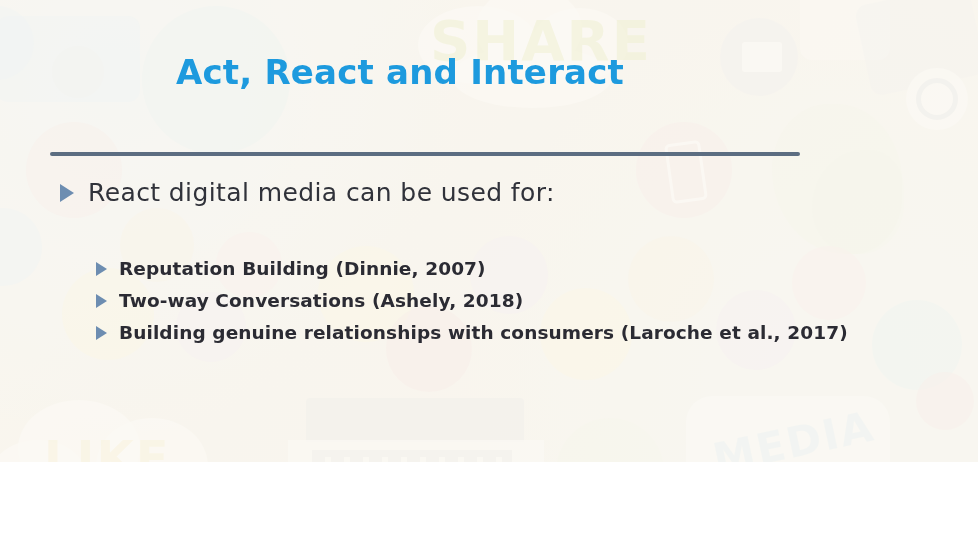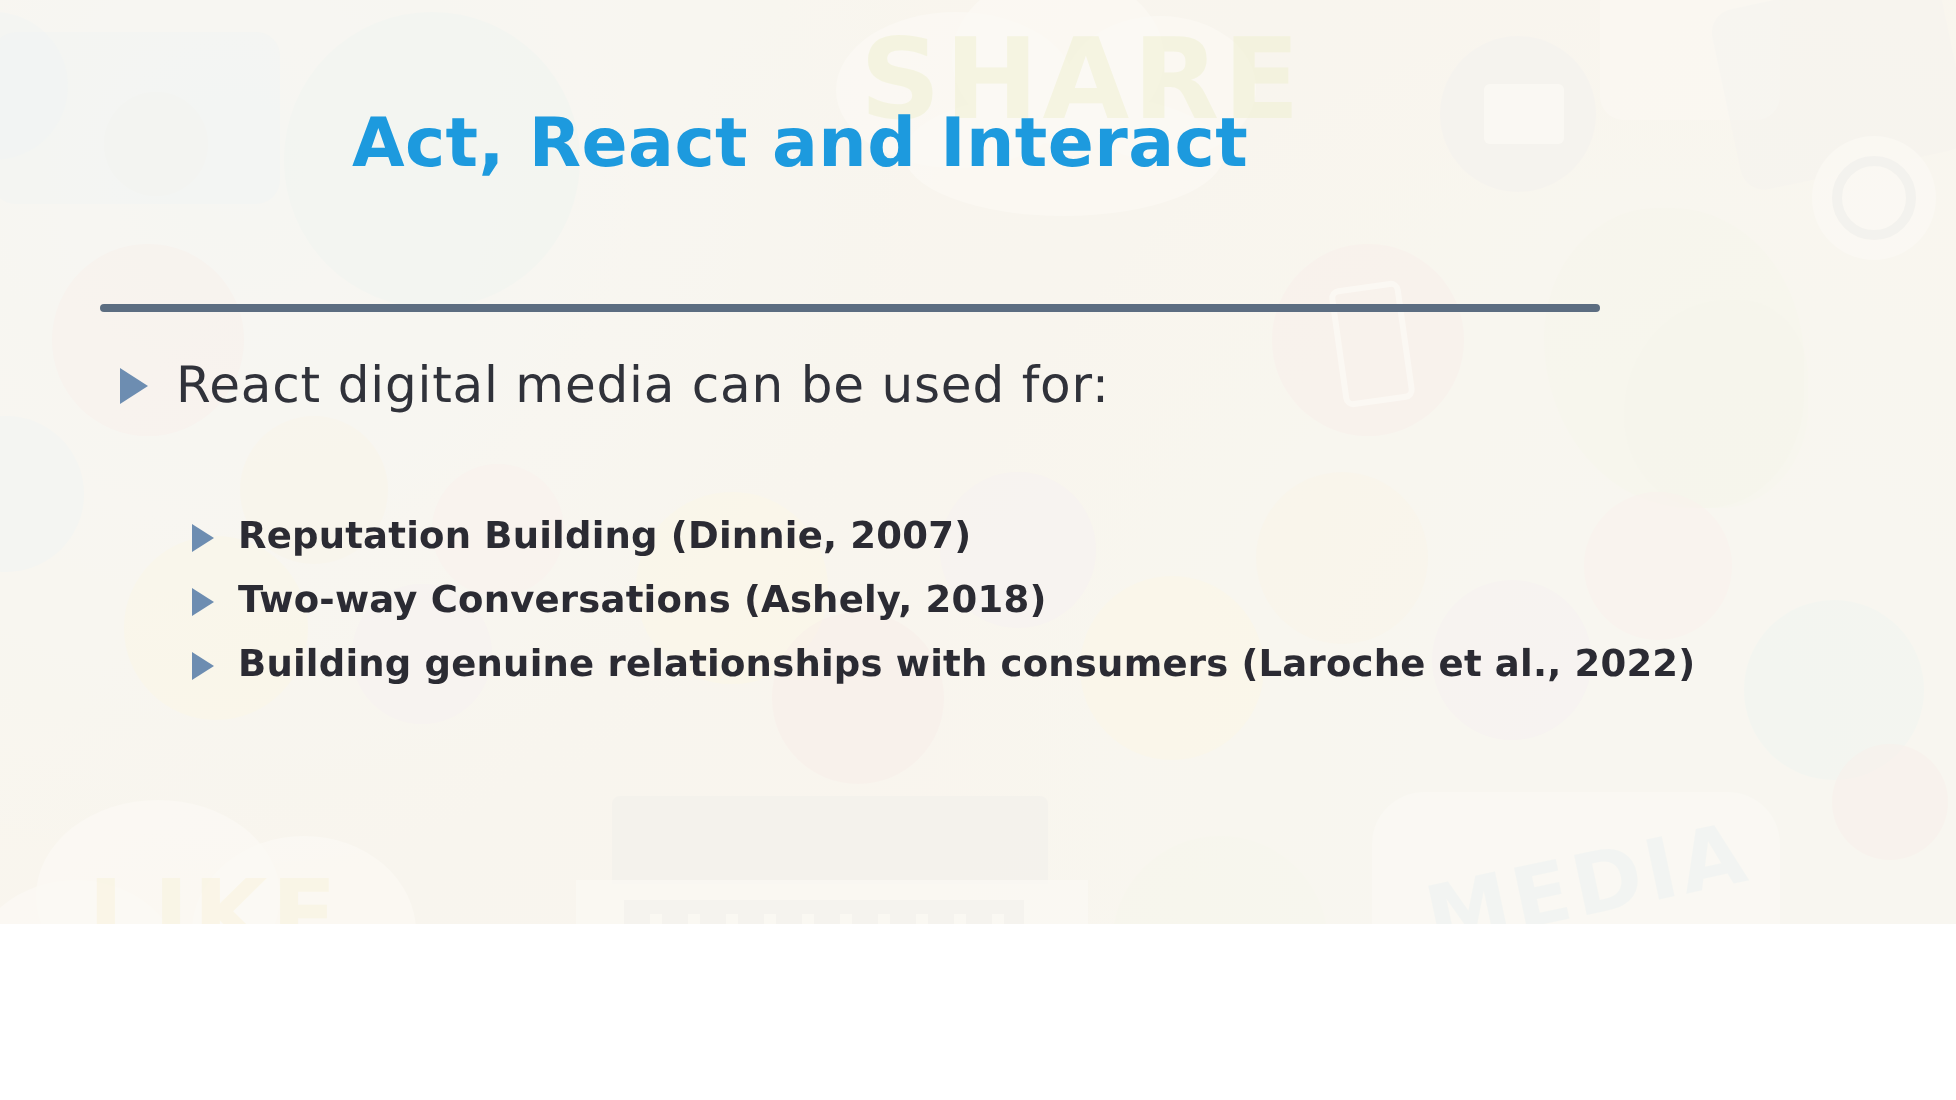--- a/index.html
+++ b/index.html
@@ -291,19 +291,19 @@
         <span class="bullet-l2-text">Reputation Building (Dinnie, 2007)</span>
       </div>
 
       <div class="bullet-l2">
         <span class="tri-l2"></span>
         <span class="bullet-l2-text">Two-way Conversations (Ashely, 2018)</span>
       </div>
 
       <div class="bullet-l2">
         <span class="tri-l2"></span>
-        <span class="bullet-l2-text">Building genuine relationships with consumers (Laroche et al.,  2022)</span>
+        <span class="bullet-l2-text">Building genuine relationships with consumers (Laroche et al.,  2017)</span>
       </div>
 
 
     </div>
   </div>
 </div>
 
 </body></html>

